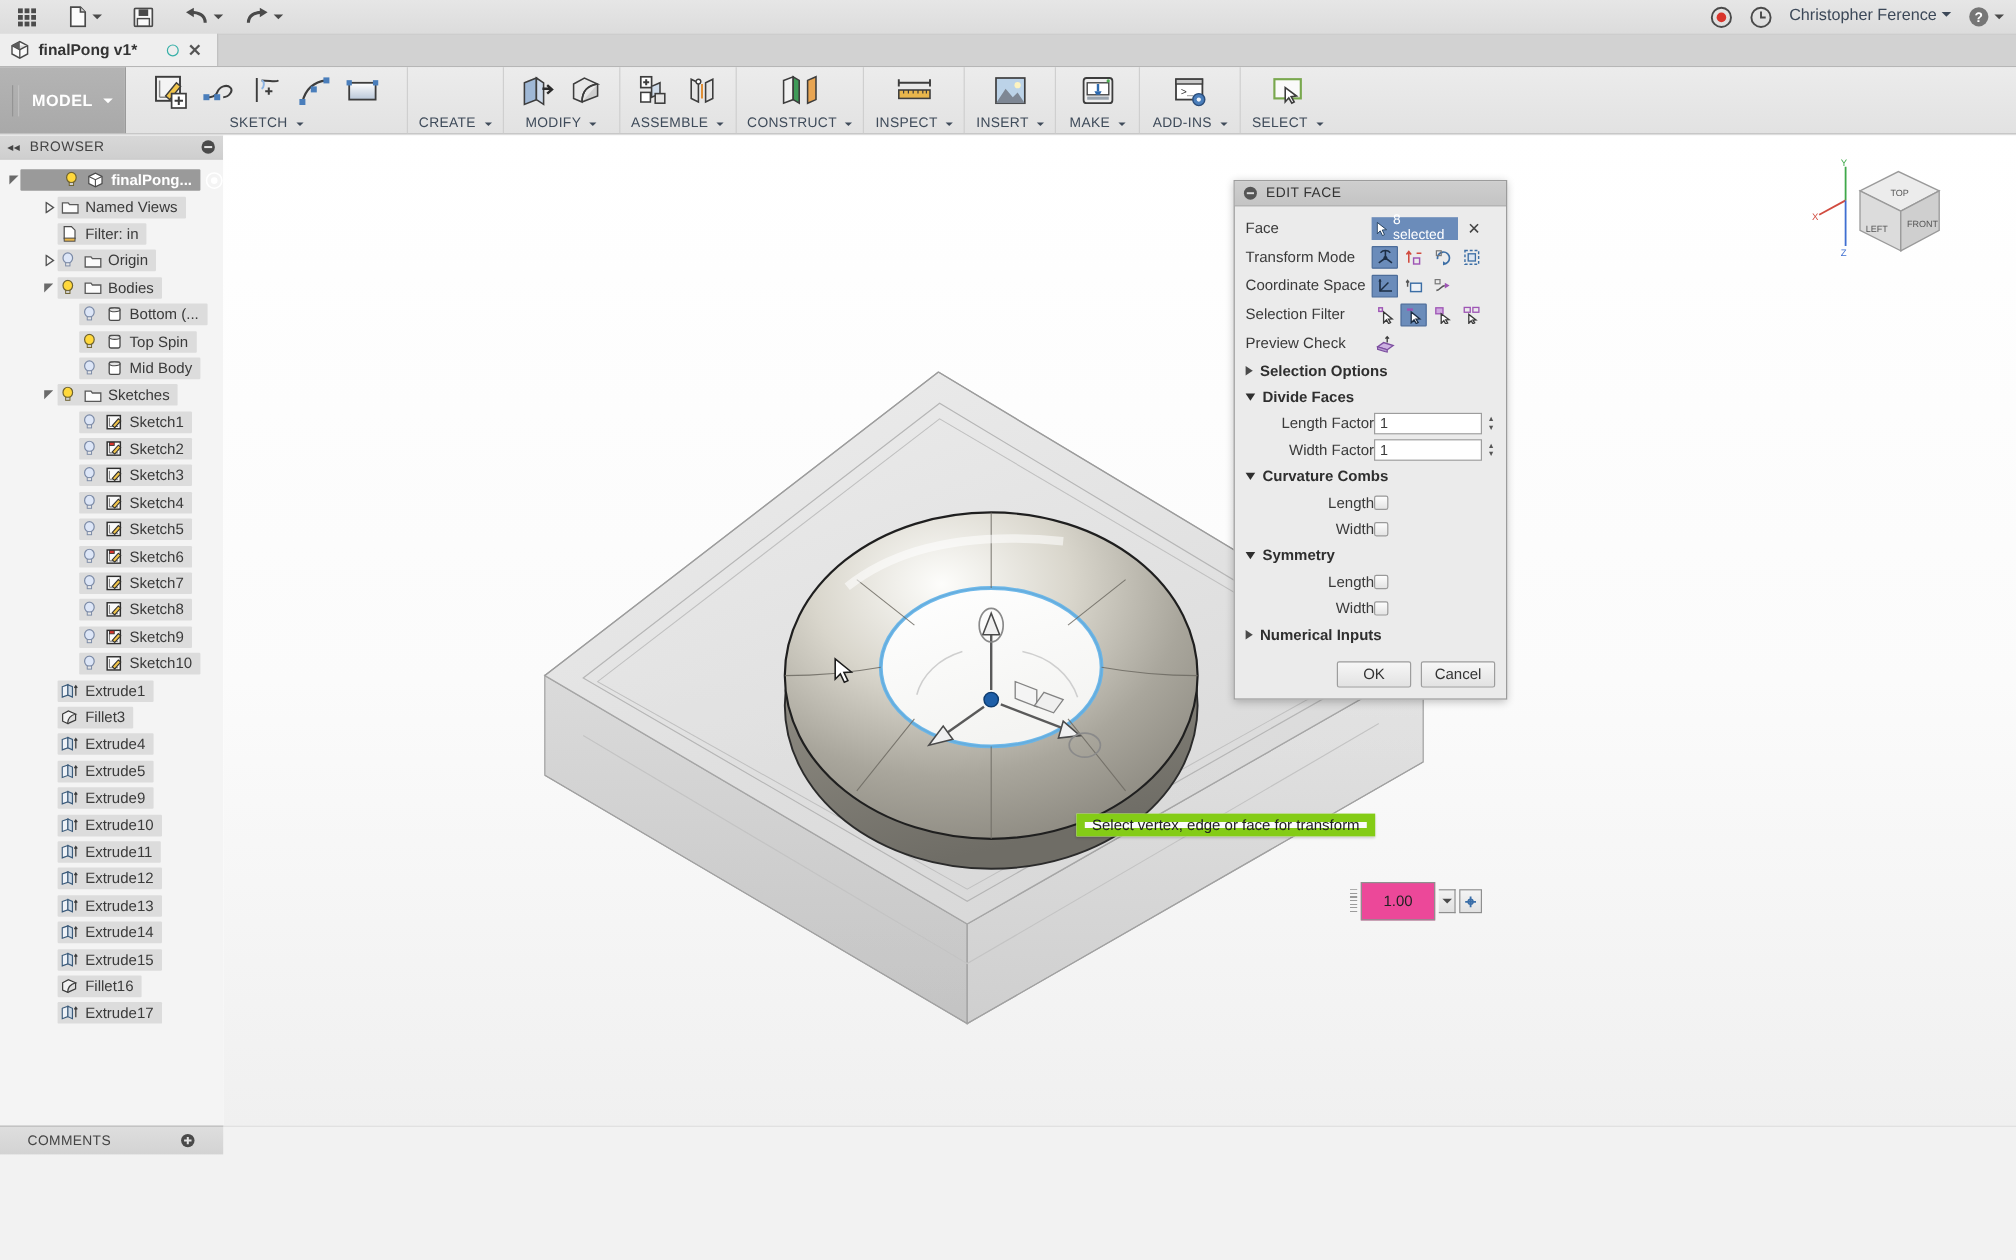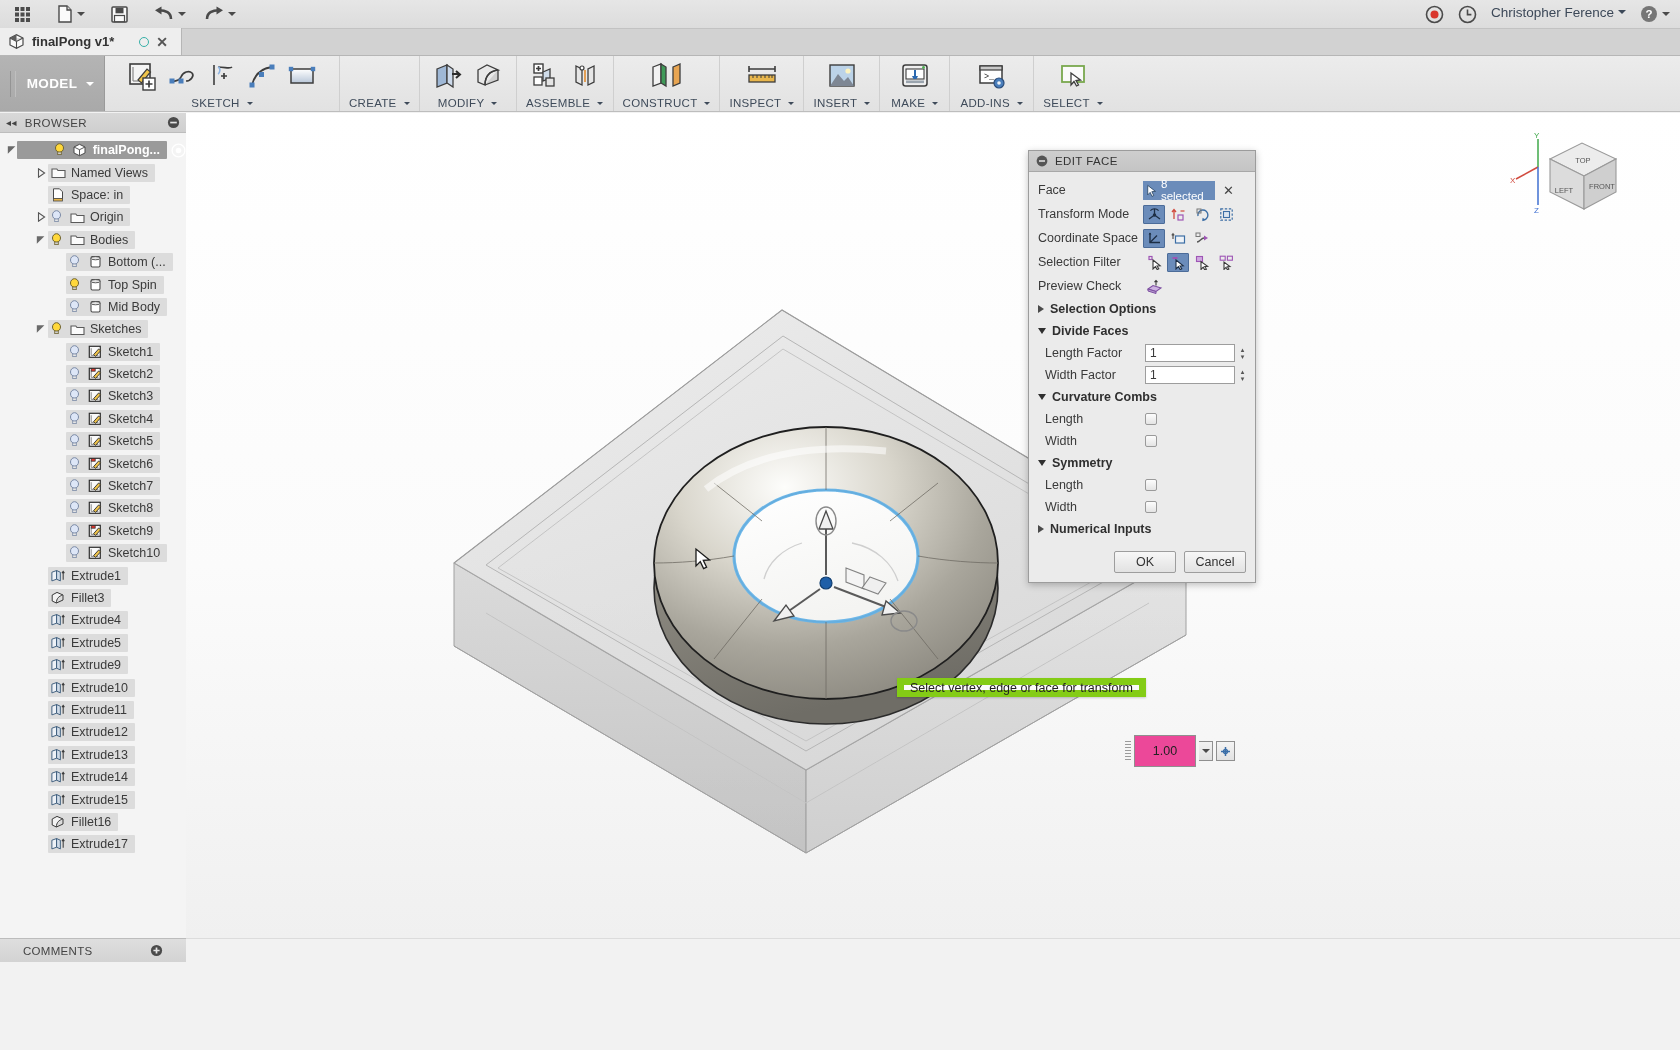--- a/index.html
+++ b/index.html
@@ -116,21 +116,21 @@
   .ibtn.on { background:#6b8cba; border-color:#4c6c99; }
   .selbadge { height:19px; background:#6b8cba; color:#fff; font-size:11.5px;
               display:flex;align-items:center;gap:4px;padding:0 7px 0 4px; width:72px;}
   .xbtn { margin-left:6px; color:#444; font-size:13px; }
   .sect { display:flex; align-items:center; gap:6px; padding:3px 9px; min-height:22px;
           font-weight:bold; font-size:12.5px; color:#2f2f2f; }
   .tri { width:0;height:0; }
   .tri.right { border-top:4.5px solid transparent;border-bottom:4.5px solid transparent;border-left:6px solid #4a4a4a; }
   .tri.down { border-left:4.5px solid transparent;border-right:4.5px solid transparent;border-top:6px solid #2f2f2f; }
   .fldrow { display:flex; align-items:center; padding:2px 8px 2px 16px; min-height:22px; }
-  .fldlabel { width:100px; font-size:12.5px; }
+  .fldlabel { width:100px; font-size:12.5px;text-align:right; }
   .numfld { width:90px;height:18px;background:#fff;border:1px solid #9d9d9d;
             font-size:12px; padding:0 4px; display:flex;align-items:center; }
   .spin { width:9px; height:18px; display:flex;flex-direction:column;justify-content:center;
           align-items:center; margin-left:3px; color:#555; font-size:7px; line-height:7px; }
   .cbox { width:12px;height:12px; background:linear-gradient(#fdfdfd,#e4e4e4);
           border:1px solid #9a9a9a; border-radius:2px; }
   #dlg-foot { display:flex; justify-content:flex-end; gap:8px; padding:7px 9px 9px; }
   .dbtn { min-width:62px;height:22px; background:linear-gradient(#f7f7f7,#e2e2e2);
           border:1px solid #9d9d9d; border-radius:2px; font-size:12.5px; color:#333;
           display:flex;align-items:center;justify-content:center; }
@@ -555,21 +555,21 @@
       <div class="trow">
         <span style="width: 34px;"></span>
         <span class="arrow-c"></span>
         <span class="chip">
           <span class="ticon">
             <svg width="14" height="14" viewBox="0 0 14 14">
               <path d="M2.5 0.8 h6 l3 3 v7 h-9 z" fill="#fff" stroke="#4a4a4a" stroke-width="1"></path>
               <rect x="2.5" y="10.4" width="9" height="2.6" fill="#e8b64c" stroke="#4a4a4a" stroke-width="0.8"></rect>
             </svg>
           </span>
-          <span class="tlabel">Space: in</span>
+          <span class="tlabel">Filter: in</span>
         </span>
       </div>
       <div class="trow">
         <span style="width: 34px;"></span>
         <span class="arrow-c">
           <svg width="9" height="10" viewBox="0 0 9 10">
             <path d="M1.5 0.8 L1.5 9.2 L7.6 5 Z" fill="none" stroke="#555" stroke-width="1.1"></path>
           </svg>
         </span>
         <span class="chip">

